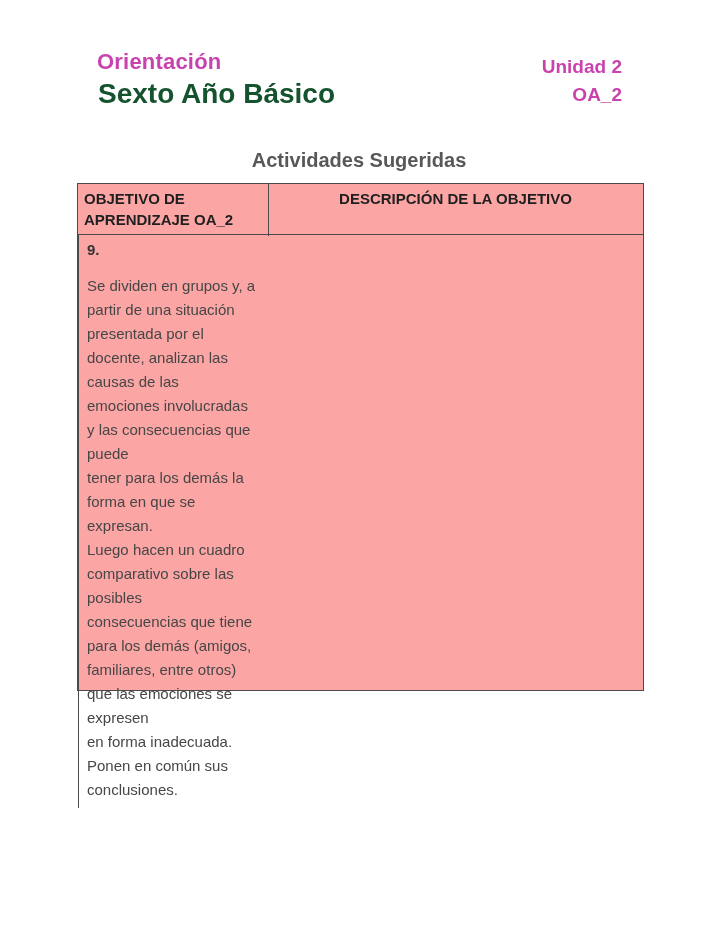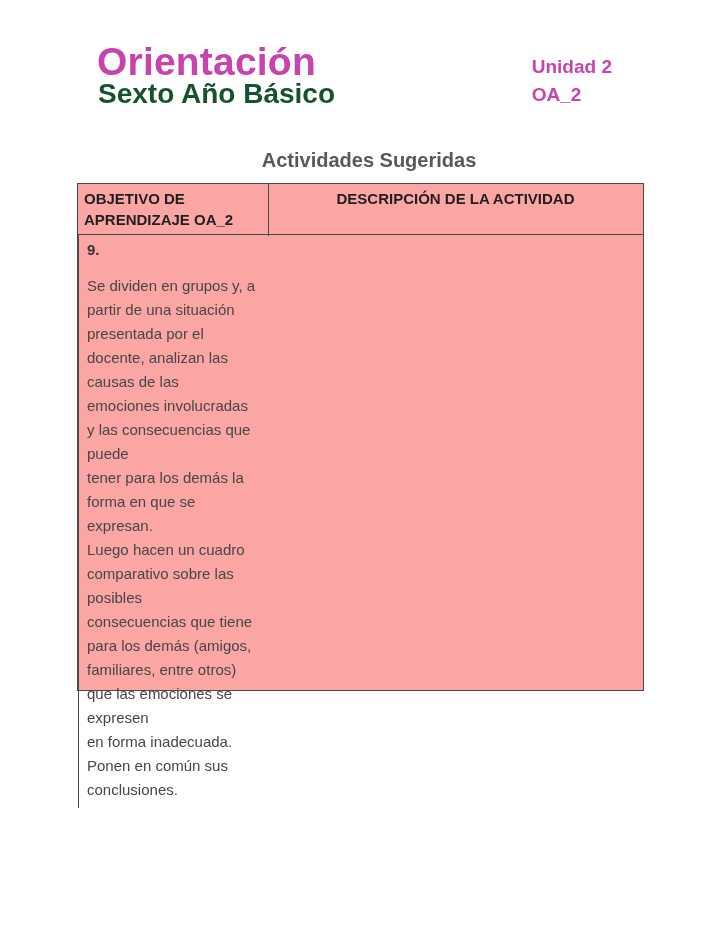--- a/index.html
+++ b/index.html
@@ -7,38 +7,38 @@
     width: 720px; height: 932px;
     background: #ffffff;
     font-family: "Liberation Sans", sans-serif;
     overflow: hidden;
     position: relative;
   }
   .page { position: absolute; inset: 0; width: 720px; height: 932px; background: #fff; }
 
   .subject-title {
     position: absolute; left: 97px; top: 44px;
-    font-size: 39px; font-weight: bold; line-height: 36px;
+    font-size: 22px; font-weight: bold; line-height: 36px;
     color: #C843AE; letter-spacing: 0.2px;
   }
   .grade-subtitle {
     position: absolute; left: 98px; top: 82px;
     font-size: 28px; font-weight: bold; line-height: 24px;
     color: #14532d;
   }
   .unit-block {
-    position: absolute; right: 108px; top: 53px;
-    text-align: left;
+    position: absolute; right: 98px; top: 53px;
+    text-align: right;
   }
   .unit-label, .oa-label {
     font-size: 19px; font-weight: bold; line-height: 28px;
     color: #C843AE;
   }
   .section-title {
-    position: absolute; left: 86px; top: 148px; width: 566px;
+    position: absolute; left: 76px; top: 148px; width: 566px;
     text-align: center;
     font-size: 20px; font-weight: bold; line-height: 24px;
     color: #58585A;
   }
 
   .doc-table {
     position: absolute; left: 77px; top: 183px;
     width: 567px; height: 508px;
     border: 1.5px solid #4a4a4a;
     display: flex; flex-direction: column;
@@ -83,21 +83,21 @@
     <div class="unit-label">Unidad 2</div>
     <div class="oa-label">OA_2</div>
   </div>
 
   <div class="section-title">Actividades Sugeridas</div>
 
   <div class="doc-table">
     <div class="t-row header-row">
       <div class="cell col1 header-cell">OBJETIVO DE
 APRENDIZAJE OA_2</div>
-      <div class="cell col2 header-cell center">DESCRIPCIÓN DE LA ACTIVIDAD</div>
+      <div class="cell col2 header-cell center">DESCRIPCIÓN DE LA OBJETIVO</div>
     </div>
     <div class="t-row body-row">
       <div class="cell col2 activity-cell">
         <div class="activity-number">9.</div>
         <div class="activity-desc">Se dividen en grupos y, a partir de una situación
 presentada por el docente, analizan las causas de las
 emociones involucradas y las consecuencias que puede
 tener para los demás la forma en que se expresan.
 Luego hacen un cuadro comparativo sobre las posibles
 consecuencias que tiene para los demás (amigos,

